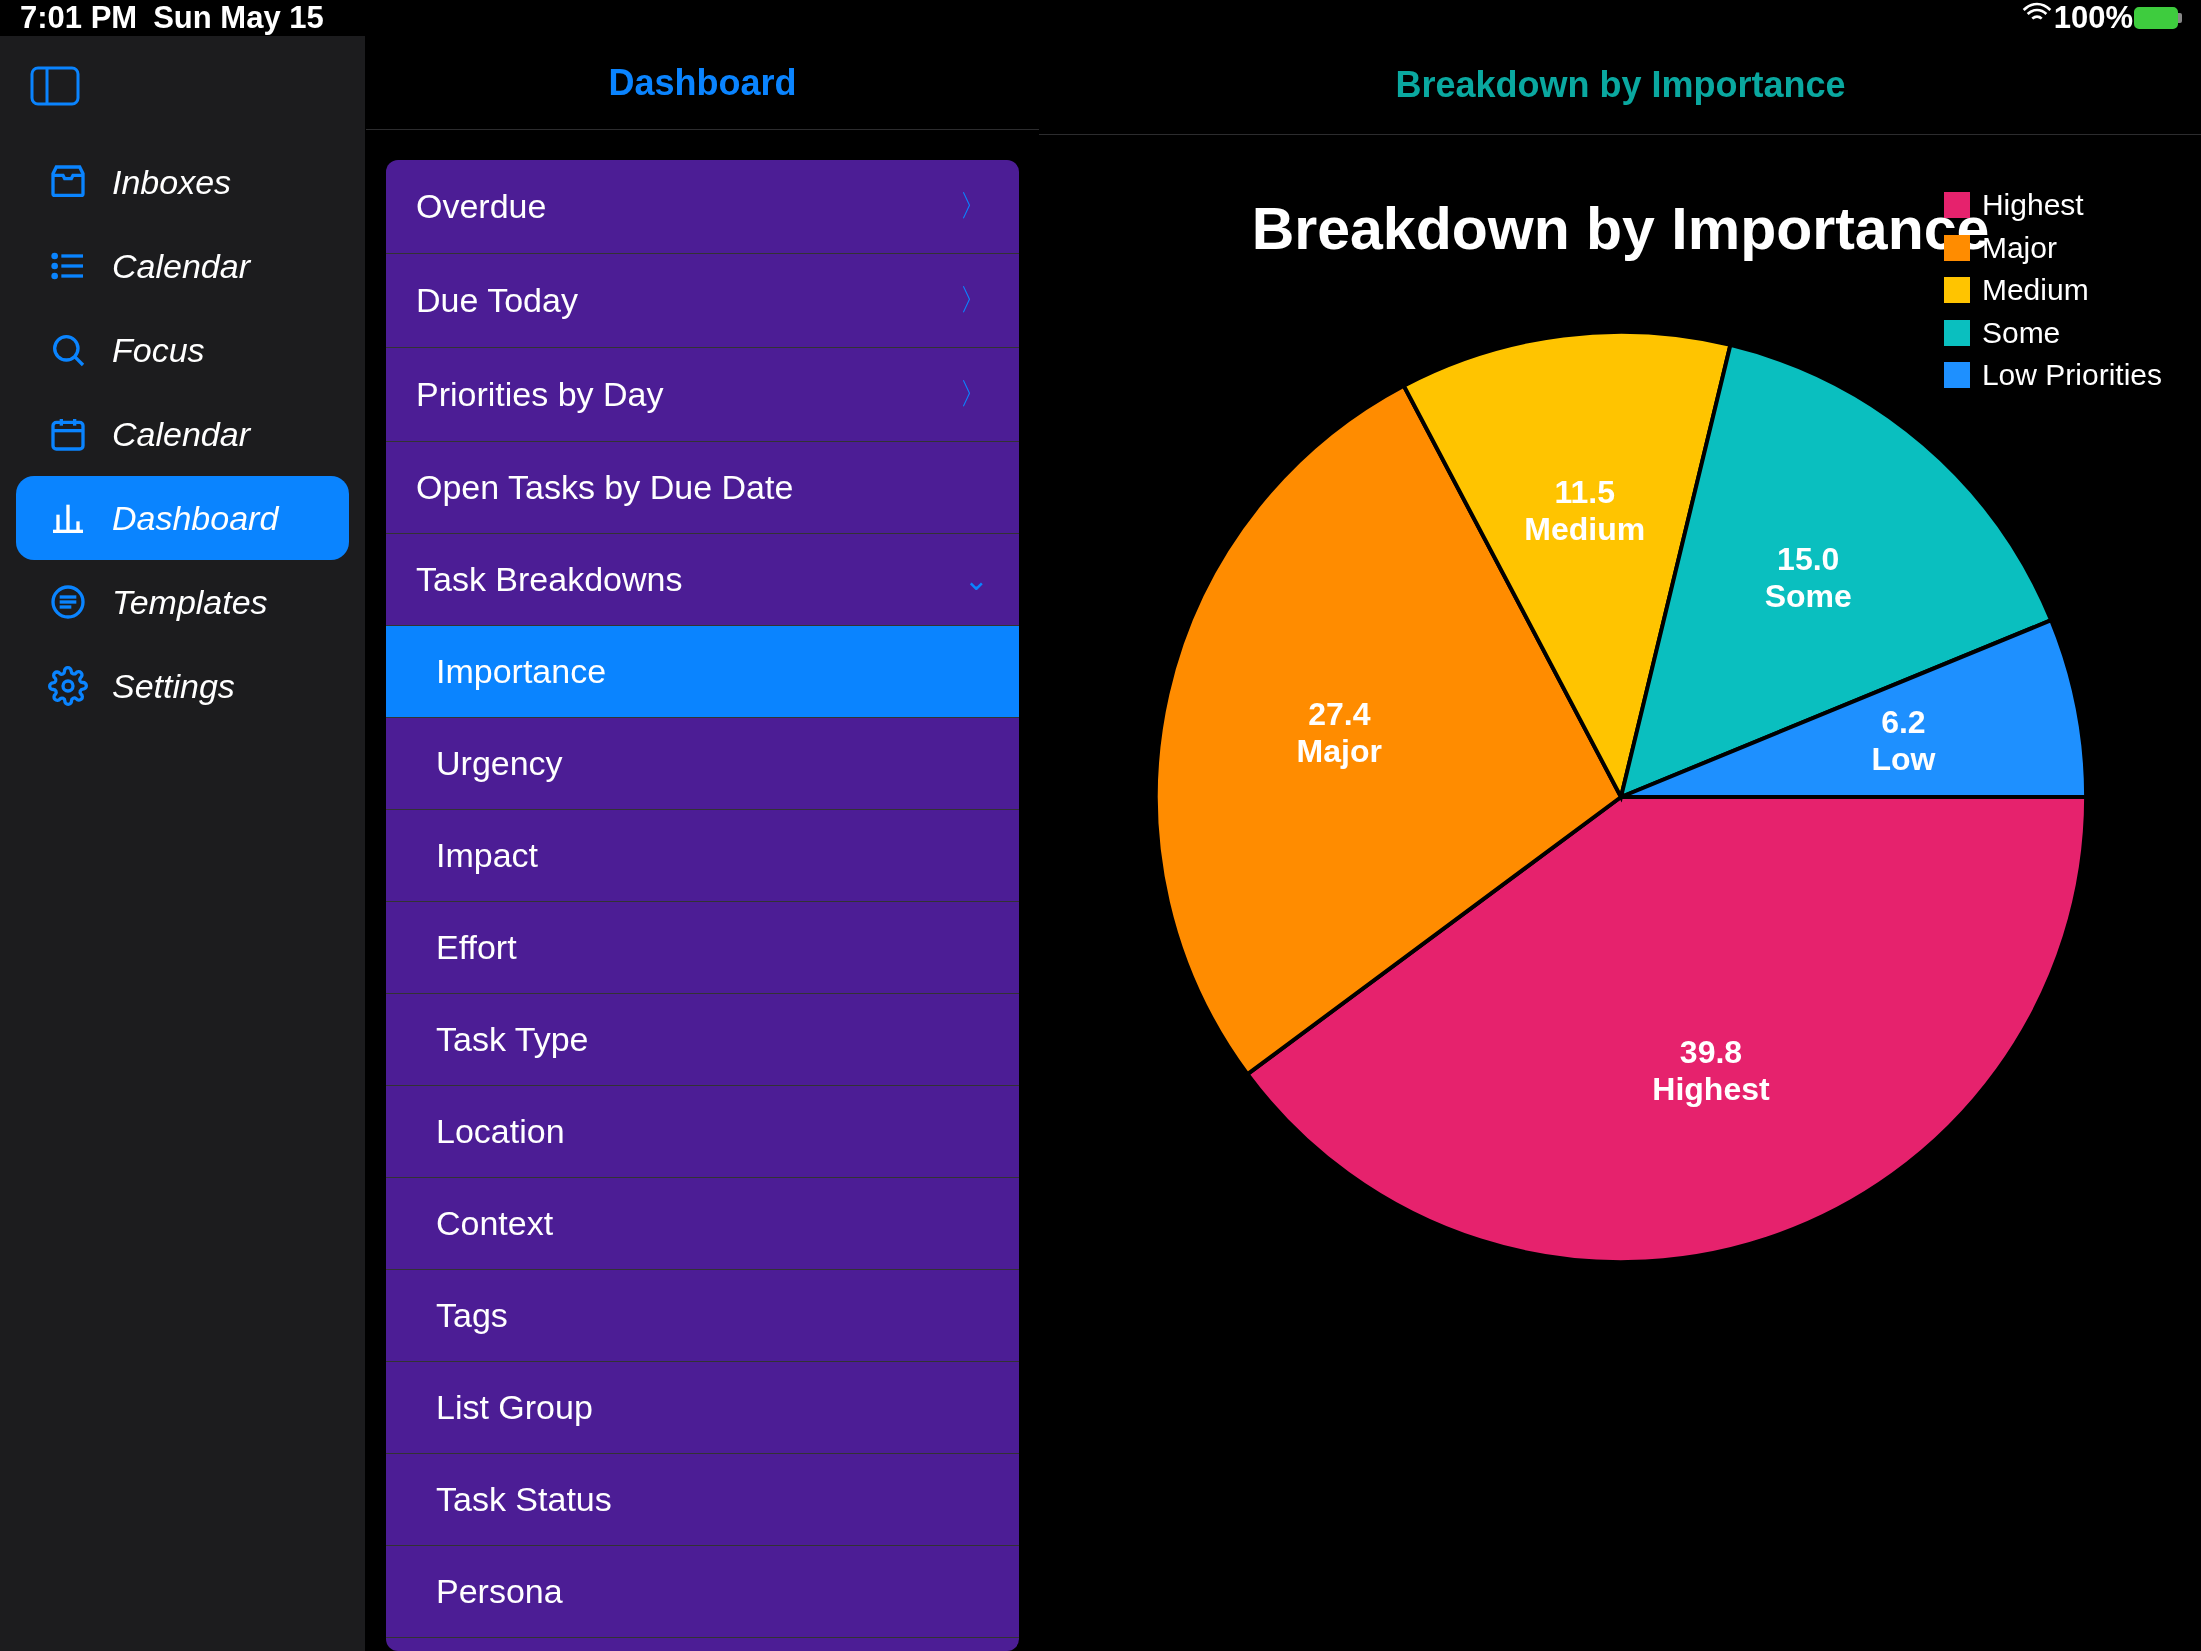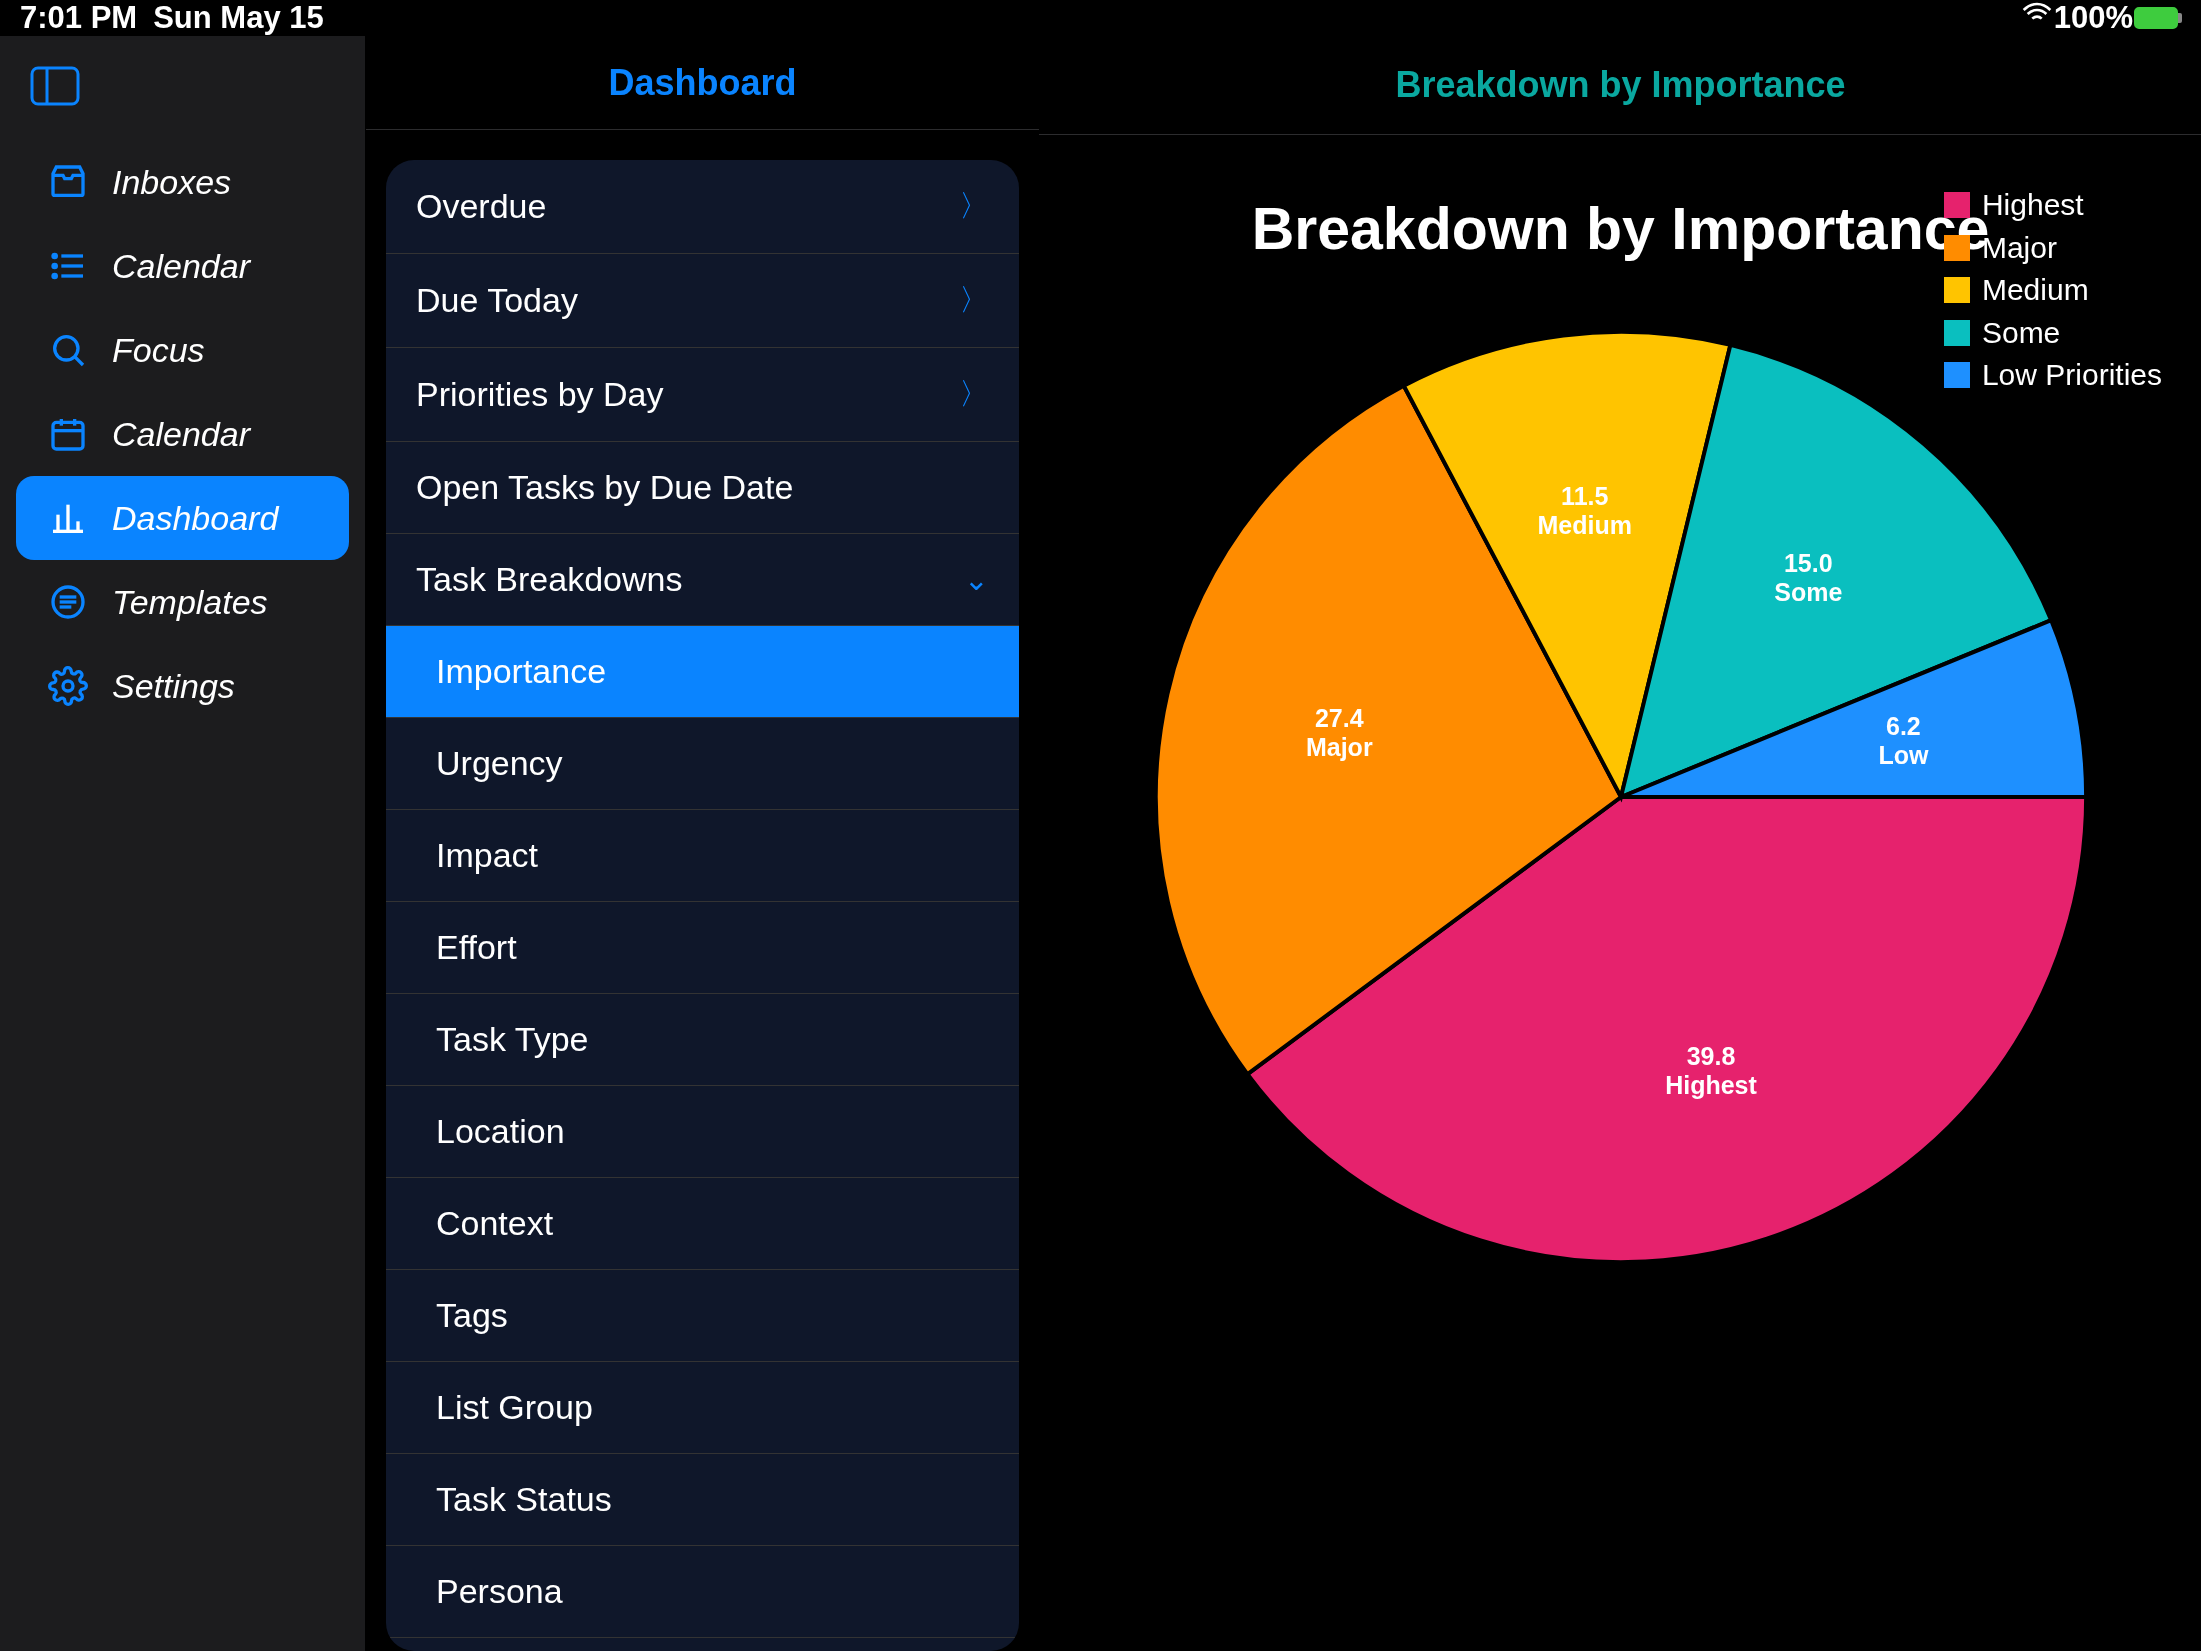--- a/index.html
+++ b/index.html
@@ -88,22 +88,22 @@
   display: flex;
   align-items: center;
   justify-content: center;
   font-size: 36px;
   font-weight: 600;
   color: #0a84ff;
   border-bottom: 1px solid #2c2c2e;
 }
 .menu-list {
   margin: 30px 20px 0;
-  background: #0f172a;
-  border-radius: 28px;
+  background: #4c1d95;
+  border-radius: 12px;
   overflow: hidden;
 }
 .menu-row {
   display: flex;
   align-items: center;
   justify-content: space-between;
   padding: 26px 30px;
   font-size: 34px;
   border-bottom: 1px solid #333;
   cursor: pointer;
@@ -157,21 +157,21 @@
   margin-top: 20px;
 }
 .pie {
   position: relative;
   width: 950px;
   height: 950px;
 }
 .pie svg { width: 100%; height: 100%; }
 .slice-label {
   position: absolute;
-  font-size: 25px;
+  font-size: 32px;
   font-weight: 700;
   text-align: center;
   color: #fff;
   transform: translate(-50%, -50%);
   white-space: nowrap;
 }
 </style>
 </head>
 <body>
 

